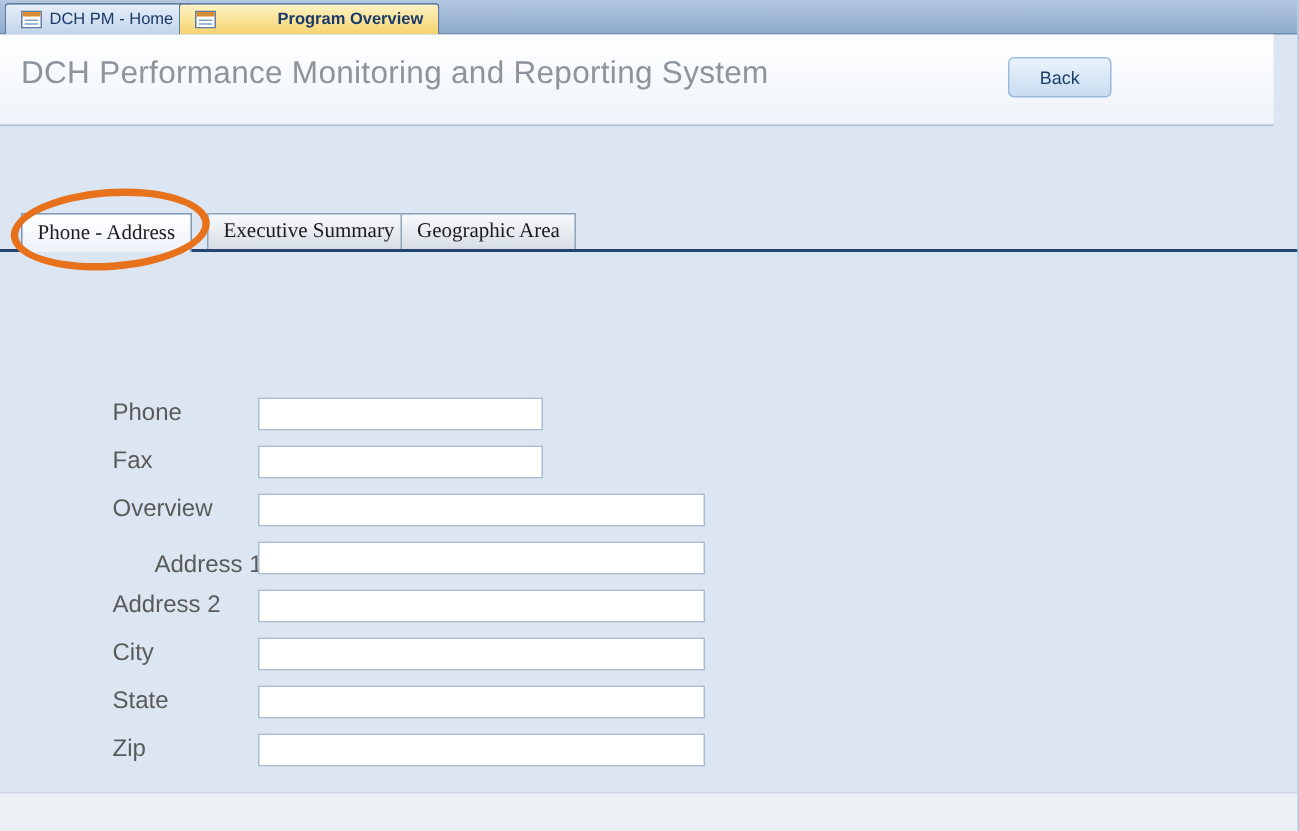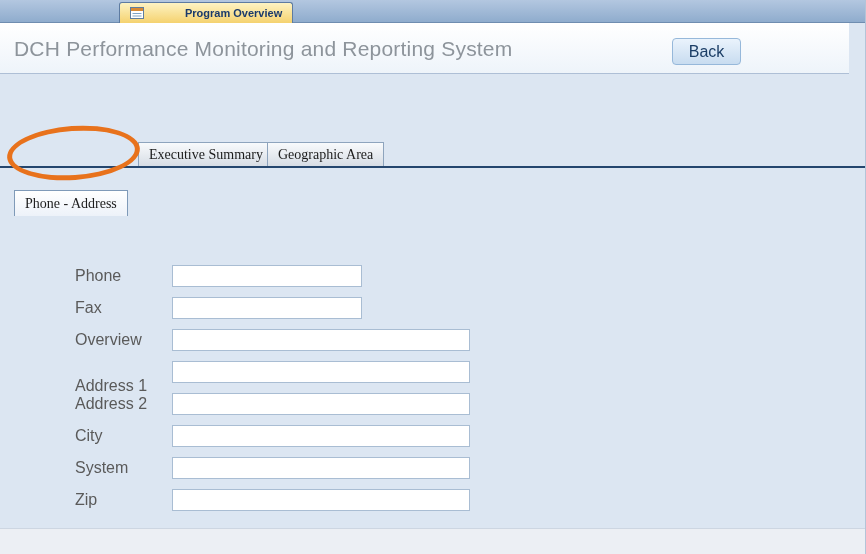--- a/index.html
+++ b/index.html
@@ -24,35 +24,35 @@
     padding:0 10px; font-size:11px; color:#1a3a6b;
     border:1px solid #5d7ba1; border-bottom:none;
     border-radius:3px 3px 0 0; cursor:default; white-space:nowrap;
   }
   .doc-tab.inactive { left:3px; background:linear-gradient(#e6eef8,#c2d4ea); }
   .doc-tab.active   { left:119px; background:linear-gradient(#fdf3c3,#f5d26f); font-weight:bold;gap:41px; }
   .tab-icon { display:inline-flex; width:14px; height:12px; }
 
   
   .header {
-    position:absolute; top:23px; left:0; right:16px; height:51px;
+    position:absolute; top:23px; left:0; right:16px; height:61px;
     background:linear-gradient(#ffffff,#eef4fa);
     border-bottom:1px solid #aebfd6;
     padding-left:36px;
   }
   .page-title {
     position:absolute; left:14px; top:14px;
     font-size:21px; color:#8d949b; letter-spacing:0.2px;
   }
   .back-btn {
     position:absolute; left:672px; top:15px; width:69px; height:27px;
     border:1px solid #96b8da; border-radius:4px;
     background:linear-gradient(#eaf3fc,#c8dcf0);
     font-family:"Liberation Sans", sans-serif;
-    font-size:16px; color:#1c3e66; cursor:pointer;
+    font-size:12px; color:#1c3e66; cursor:pointer;
   }
 
   
   .tab-underline {
     position:absolute; top:166px; left:0; right:0; height:2px;
     background:#24466e;
   }
   .form-tab {
     position:absolute; top:142px; height:24px;
     padding:0 10px; line-height:24px;
@@ -94,65 +94,76 @@
     position:absolute; left:0; right:0; top:528px; height:26px;
     background:#eceff4; border-top:1px solid #cdd6e2;
   }
 </style>
 </head>
 <body>
 
 <div class="screen">
 
   <div class="doc-tabbar">
+    <div class="doc-tab inactive">
+      <span class="tab-icon">
+        <svg width="14" height="12" viewBox="0 0 14 12">
+          <rect x="0.5" y="0.5" width="13" height="11" fill="#ffffff" stroke="#5f7e9e"></rect>
+          <rect x="1" y="1" width="12" height="3" fill="#d78a34"></rect>
+          <rect x="2.5" y="6" width="9" height="1" fill="#7fa3c4"></rect>
+          <rect x="2.5" y="8.5" width="9" height="1" fill="#7fa3c4"></rect>
+        </svg>
+      </span>
+      <span>DCH PM - Home</span>
+    </div>
     <div class="doc-tab active">
       <span class="tab-icon">
         <svg width="14" height="12" viewBox="0 0 14 12">
           <rect x="0.5" y="0.5" width="13" height="11" fill="#ffffff" stroke="#5f7e9e"></rect>
           <rect x="1" y="1" width="12" height="3" fill="#d78a34"></rect>
           <rect x="2.5" y="6" width="9" height="1" fill="#7fa3c4"></rect>
           <rect x="2.5" y="8.5" width="9" height="1" fill="#7fa3c4"></rect>
         </svg>
       </span>
       <span>Program Overview</span>
     </div>
   </div>
 
   <div class="header">
     <div class="page-title">DCH Performance Monitoring and Reporting System</div>
     <button class="back-btn">Back</button>
   </div>
 
   <div class="tab-underline"></div>
-  <div class="form-tab active" style="left:14px;margin-top:48px;">Phone - Address</div>
+  <div class="form-tab active" style="left:14px;">Phone - Address</div>
   <div class="form-tab" style="left:138px;">Executive Summary</div>
   <div class="form-tab" style="left:267px;">Geographic Area</div>
 
   <div class="annotation-ellipse"></div>
 
 
   <span class="field-label" style="top:265px;">Phone</span>
   <input class="field-input" style="top: 265px; width: 190px;">
 
   <span class="field-label" style="top:297px;">Fax</span>
   <input class="field-input" style="top: 297px; width: 190px;">
 
   <span class="field-label" style="top:329px;">Overview</span>
   <input class="field-input" style="top: 329px; width: 298px;">
 
-  <span class="field-label" style="top:375px;">Address 1</span>
+  <span class="field-label" style="top:366px;margin-left:28px;">Address 1</span>
   <input class="field-input" style="top: 361px; width: 298px;">
 
   <span class="field-label" style="top:393px;">Address 2</span>
   <input class="field-input" style="top: 393px; width: 298px;">
 
   <span class="field-label" style="top:425px;">City</span>
   <input class="field-input" style="top: 425px; width: 298px;">
 
-  <span class="field-label" style="top:457px;">System</span>
+  <span class="field-label" style="top:457px;">State</span>
   <input class="field-input" style="top: 457px; width: 298px;">
 
   <span class="field-label" style="top:489px;">Zip</span>
   <input class="field-input" style="top: 489px; width: 298px;">
 
   <div class="bottom-strip"></div>
 
 </div>
 
 </body></html>

